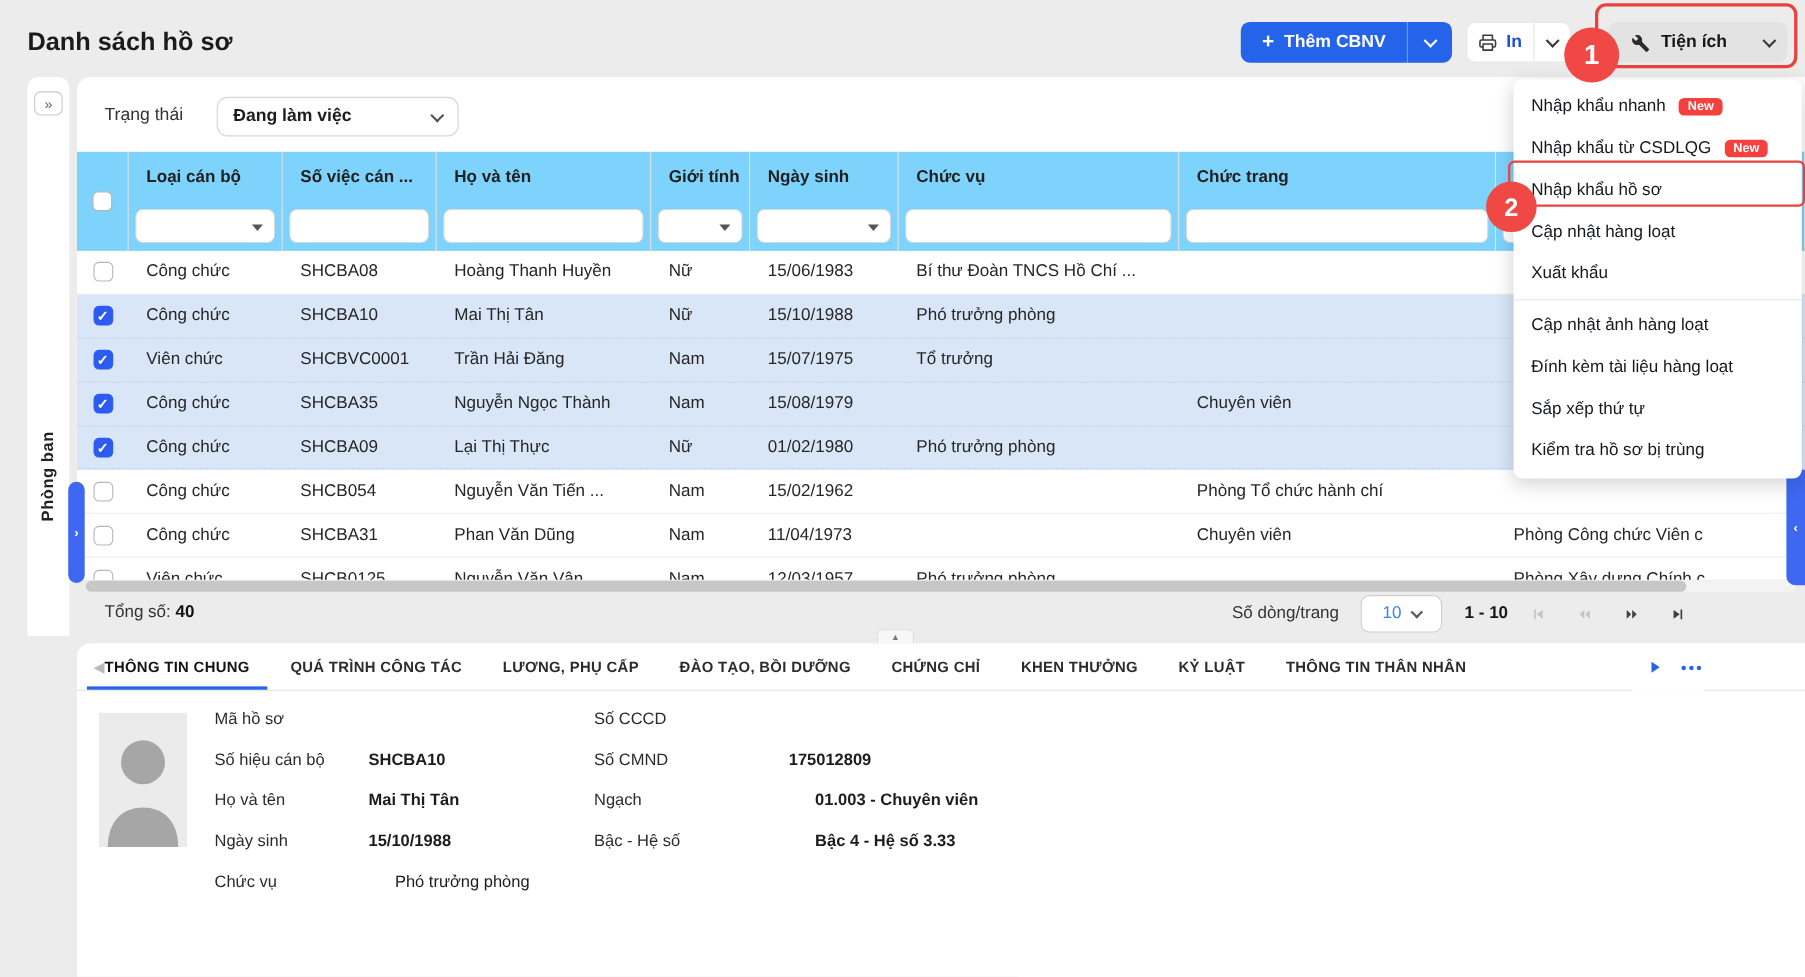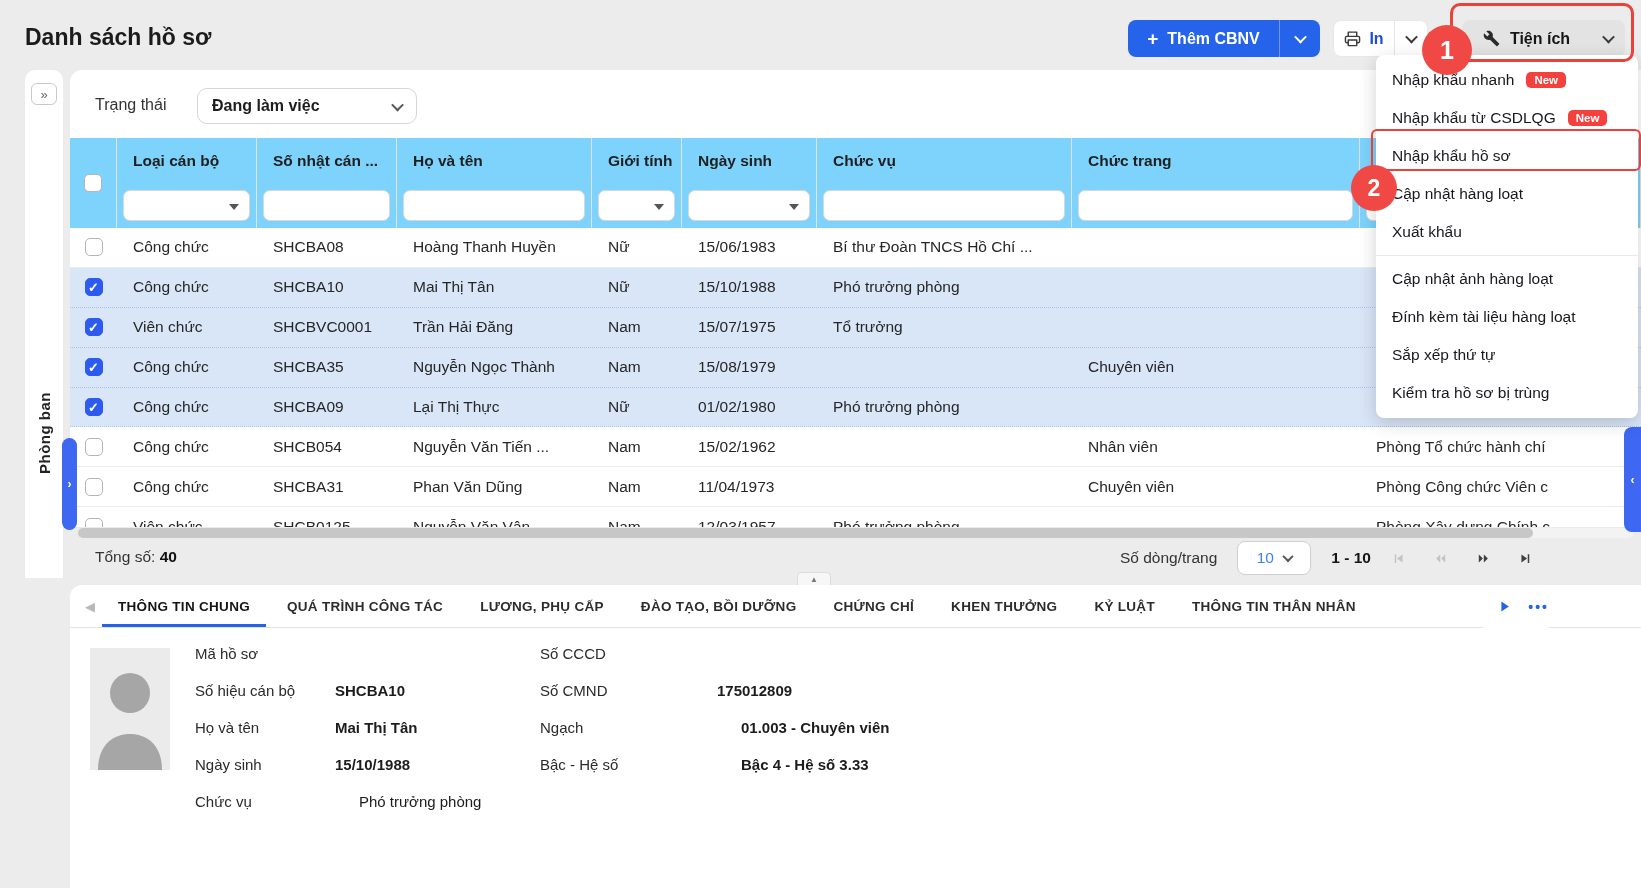--- a/index.html
+++ b/index.html
@@ -18,30 +18,30 @@
   .seg-divider { width:1px; align-self:stretch; background:rgba(255,255,255,.35); }
   .btn .chev-seg { width:40px; display:flex; align-items:center; justify-content:center; }
   .chev { width:9px; height:9px; border-right:2px solid #fff; border-bottom:2px solid #fff; transform:rotate(45deg) translate(-1px,-1px); }
   .btn-print { left:1333px; width:95px; background:#fff; border:1px solid #e8e8e8; }
   .btn-print .main { flex:1; display:flex; align-items:center; justify-content:center; gap:8px; }
   .btn-print .label { font-size:16px; color:#1d4ed8; font-weight:bold; }
   .btn-print .seg-divider { background:#e5e5e5; }
   .btn-print .chev, .btn-util .chev { border-color:#3a3a3a; }
   .btn-print .chev-seg { width:32px; }
   .btn-util { left:1462px; width:163px; background:#e3e3e3; }
-  .btn-util .main { flex:1; display:flex; align-items:flex-start; justify-content:center; gap:10px; }
+  .btn-util .main { flex:1; display:flex; align-items:flex-end; justify-content:center; gap:10px; }
   .btn-util .label { font-size:16px; font-weight:bold; color:#161616; }
   .btn-util .chev-seg { width:34px; }
   
   .annot-rect-1 { position:absolute; left:1450px; top:3px; width:184px; height:59px; border:3px solid #e8423d; border-radius:10px; z-index:65; pointer-events:none; }
   .annot-circle { position:absolute; width:50px; height:50px; border-radius:50%; background:#f04844; color:#fff; font-size:25px; font-weight:bold; display:flex; align-items:center; justify-content:center; z-index:70; }
   .annot-circle.one { left:1422px; top:25px; }
   .annot-circle.two { left:1351px; top:165px; width:46px; height:46px; font-size:23px; z-index:60; }
   
-  .menu { position:absolute; left:1376px; top:55px; width:262px; background:#fff; border-radius:8px;
+  .menu { position:absolute; left:1376px; top:72px; width:262px; background:#fff; border-radius:8px;
           box-shadow:0 5px 18px rgba(0,0,0,.18); padding:6px 0; z-index:50; }
   .menu-item { height:38px; display:flex; align-items:center; padding:0 16px; font-size:15.5px; color:#16181d; cursor:pointer; white-space:nowrap; }
   .mi-badge { margin-left:12px; background:#f5413d; color:#fff; font-size:11.5px; font-weight:bold; padding:2px 8px; border-radius:5px; }
   .mi-badge:empty { display:none; }
   .menu-divider { height:1px; background:#e9e9e9; margin:4px 0; }
   .annot-rect-2 { position:absolute; left:-5px; top:74px; width:270px; height:42px; border:2.5px solid #e8423d; border-radius:6px; pointer-events:none; }
   
   .sidebar { position:absolute; left:25px; top:70px; width:38px; height:508px; background:#fff; border-radius:10px 10px 0 0; }
   .expand-btn { position:absolute; left:6px; top:13px; width:26px; height:22px; border:1px solid #c9c9c9; border-radius:6px;
                 display:flex; align-items:center; justify-content:center; font-size:13px; color:#666; cursor:pointer; background:#fff; }
@@ -97,21 +97,21 @@
   .pager-icons { display:flex; align-items:center; gap:26px; }
   .pager-icons svg { display:block; cursor:pointer; }
   
   .detail-panel { position:absolute; left:70px; top:585px; width:1571px; height:303px; background:#fff; border-radius:12px 0 0 0; }
   .splitter { position:absolute; left:797px; top:572px; width:34px; height:13px; background:#f7f7f7; border:1px solid #dcdcdc;
               border-bottom:none; border-radius:5px 5px 0 0; display:flex; align-items:center; justify-content:center;
               font-size:8px; color:#777; z-index:5; cursor:row-resize; }
   .tabbar { position:absolute; left:0; top:0; width:100%; height:43px; border-bottom:1px solid #e2e2e2;
             display:flex; align-items:center; }
   .tab-scroll-left { margin-left:15px; color:#b9b9b9; font-size:13px; cursor:pointer; }
-  .tabs { display:flex; align-items:center; gap:37px; margin-left:23px; height:100%; }
+  .tabs { display:flex; align-items:center; gap:37px; height:100%; }
   .tab { position:relative; height:100%; display:flex; align-items:center; font-size:13.5px; font-weight:bold;
          color:#2c2c2c; letter-spacing:.3px; white-space:nowrap; cursor:pointer; }
   .tab.active { color:#141414; }
   .tab.active::after { content:""; position:absolute; left:-16px; right:-16px; bottom:0; height:3px; background:#2563eb; }
   .tab-actions { position:absolute; right:92px; top:0; height:43px; display:flex; align-items:center; gap:16px; background:#fff; padding-left:14px;}
   .tab-actions .dots { color:#2563eb; font-size:14px; font-weight:bold; letter-spacing:2px; cursor:pointer; }
   
   .avatar { position:absolute; left:20px; top:63px; width:80px; height:122px; background:#ebebeb; overflow:hidden; }
   .fields-col { position:absolute; top:50px; }
   .fields-col.left { left:125px; }
@@ -201,21 +201,21 @@
 
   <div class="thead-block">
     <div class="thead-labels grid">
       <div class="th-cb"></div>
 
         <div class="th">
           <span>Loại cán bộ</span>
         </div>
 
         <div class="th">
-          <span>Số nhật cán ...</span>
+          <span>Số việc cán ...</span>
         </div>
 
         <div class="th">
           <span>Họ và tên</span>
         </div>
 
         <div class="th">
           <span>Giới tính</span>
         </div>
 
@@ -350,21 +350,20 @@
       <div class="trow grid">
         <div class="cell cb-cell">
           <span class="cb"></span>
         </div>
         <div class="cell">Công chức</div>
         <div class="cell">SHCB054</div>
         <div class="cell">Nguyễn Văn Tiến ...</div>
         <div class="cell">Nam</div>
         <div class="cell">15/02/1962</div>
         <div class="cell"></div>
-        <div class="cell">Nhân viên</div>
         <div class="cell">Phòng Tổ chức hành chí</div>
       </div>
 
       <div class="trow grid">
         <div class="cell cb-cell">
           <span class="cb"></span>
         </div>
         <div class="cell">Công chức</div>
         <div class="cell">SHCBA31</div>
         <div class="cell">Phan Văn Dũng</div>

